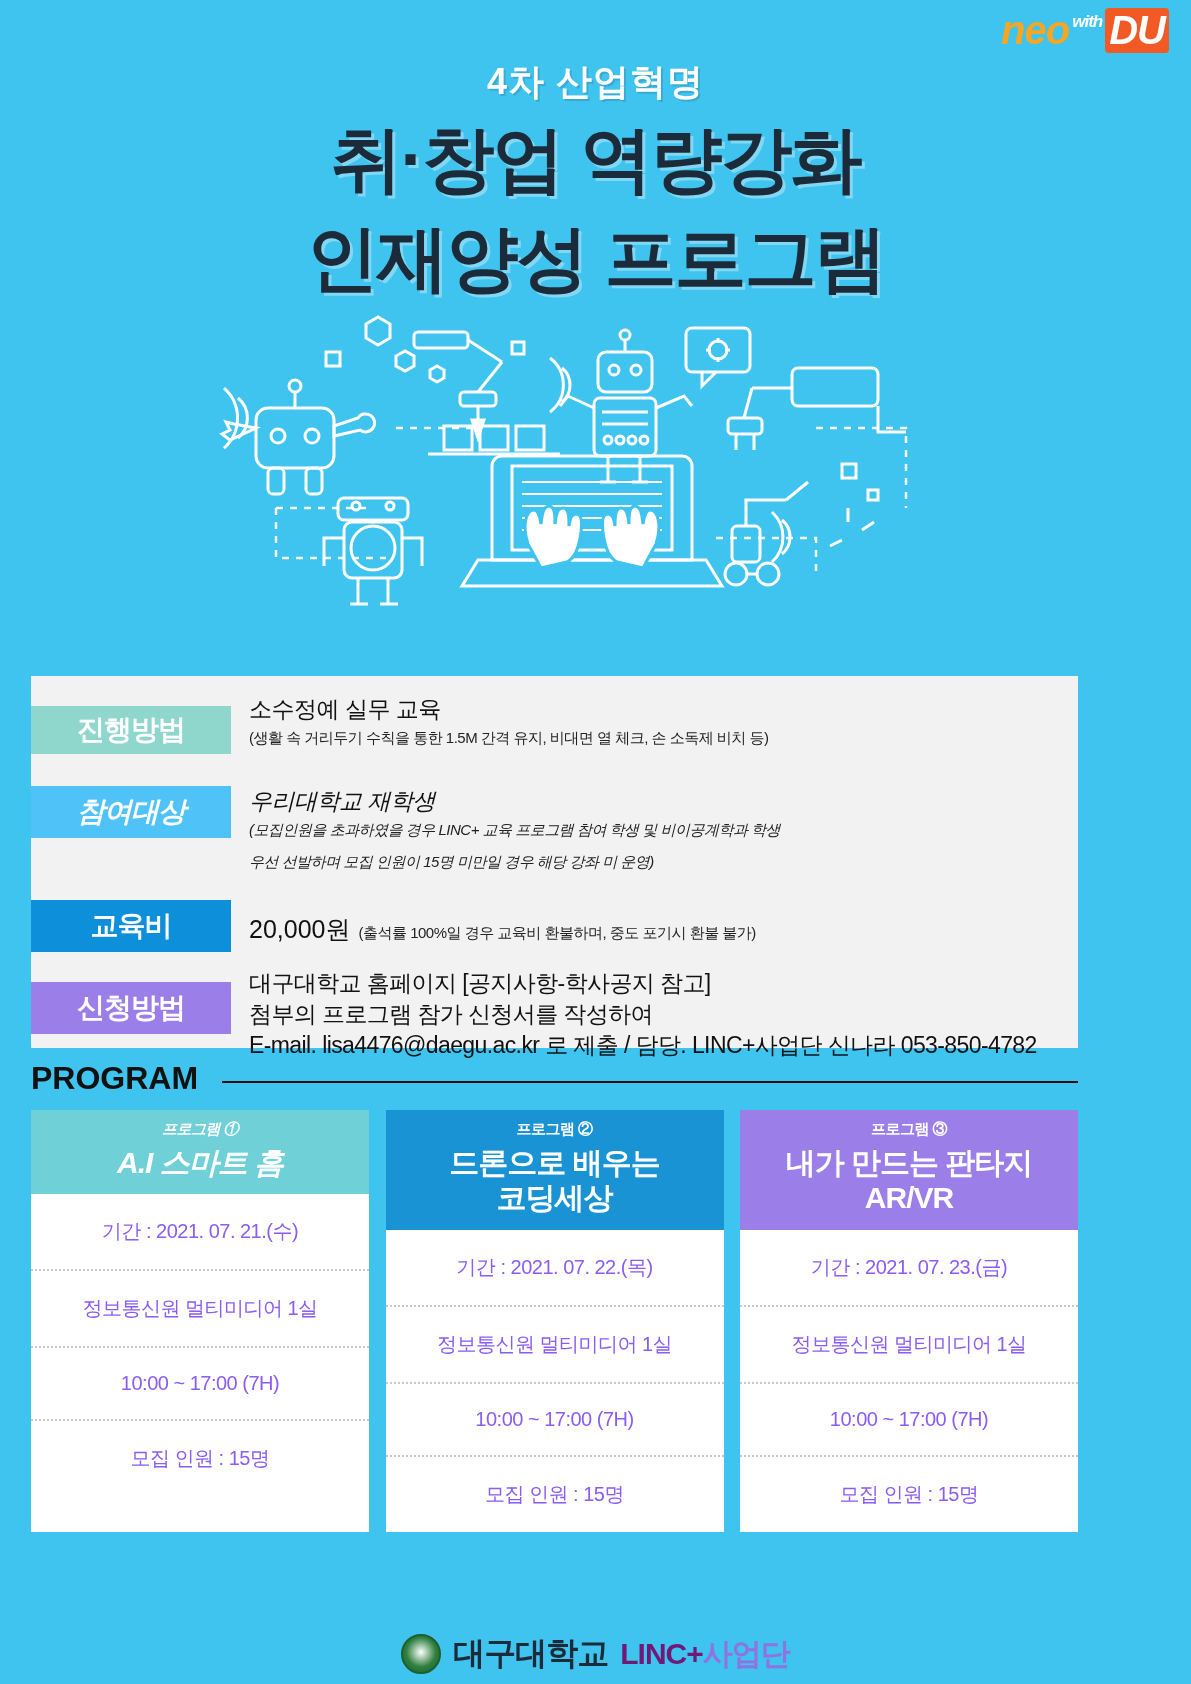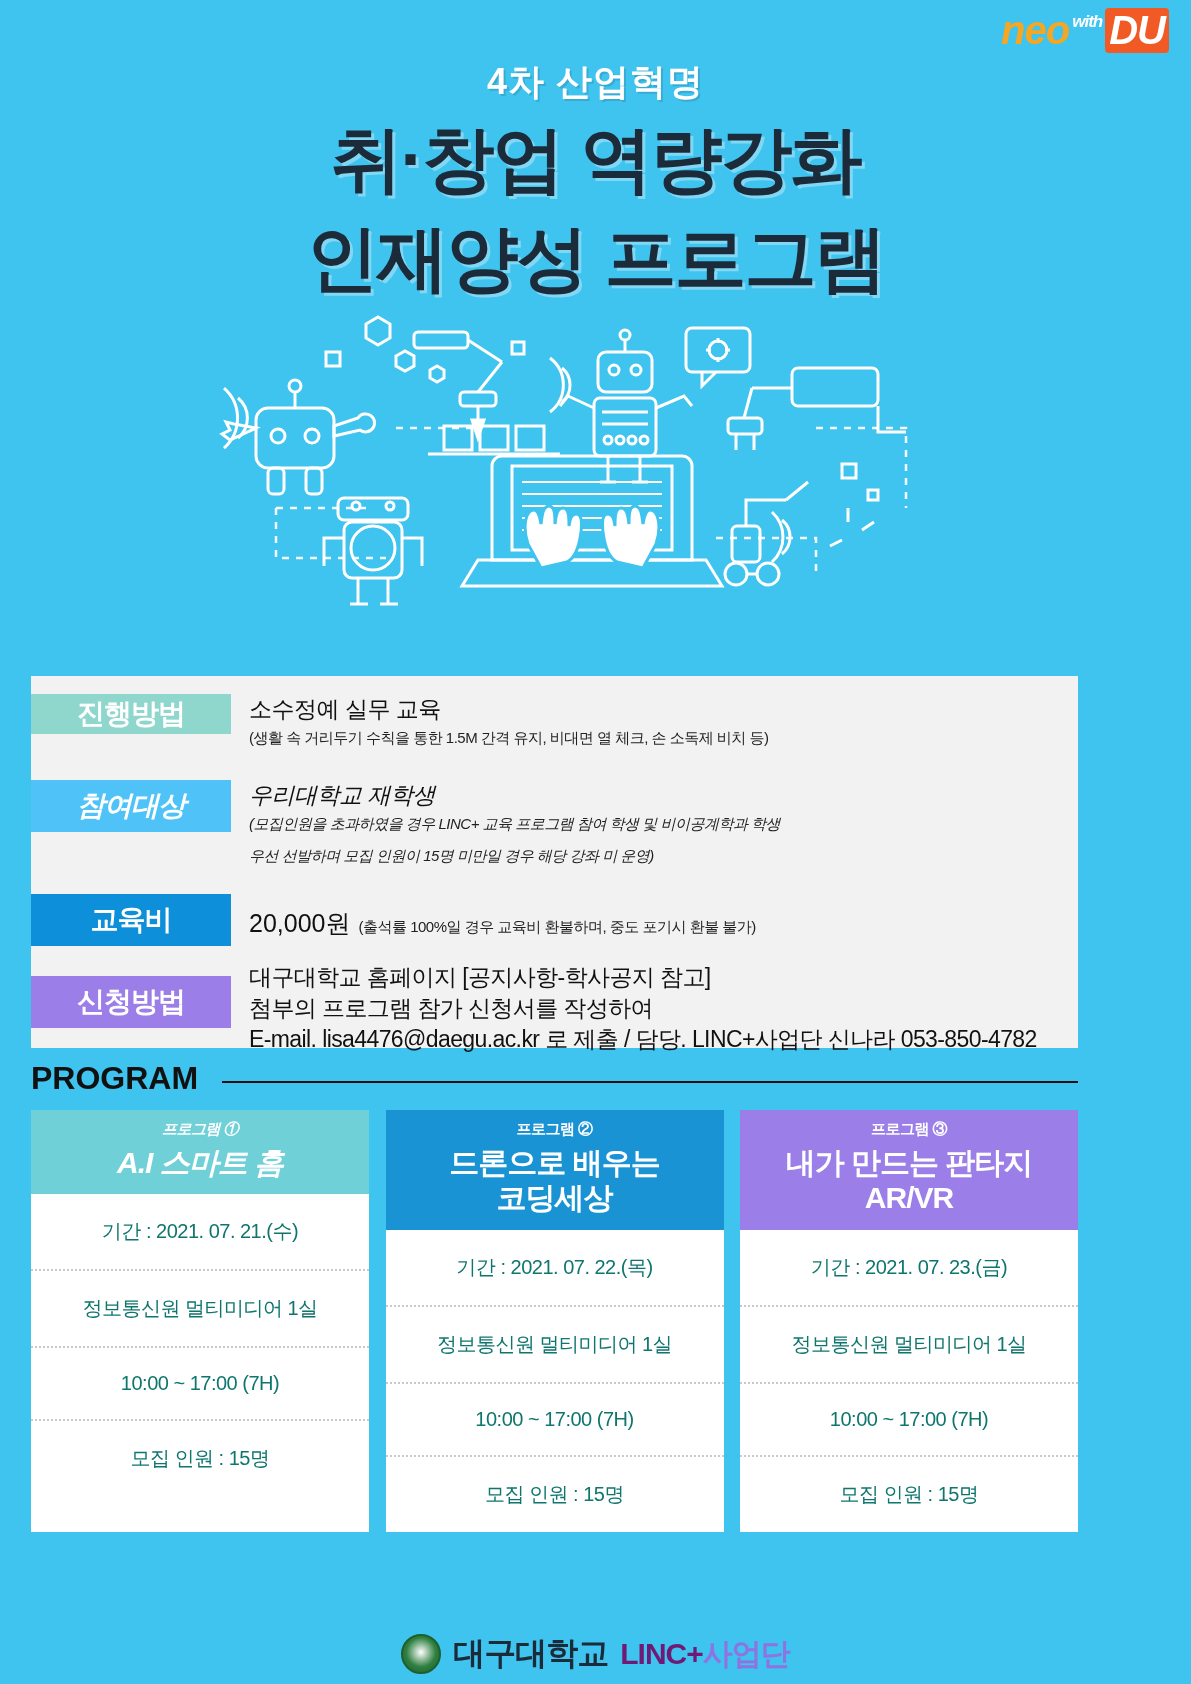--- a/index.html
+++ b/index.html
@@ -46,21 +46,21 @@
   .info-panel {
     position:absolute; left:31px; top:676px; width:1047px; height:372px;
     background:#f2f2f2;
   }
   .info-row { display:flex; position:relative; }
   .tag {
     width:200px; color:#ffffff; font-size:28px; font-weight:bold;
     display:flex; align-items:center; justify-content:center;
     letter-spacing:-1px;
   }
-  .tag.t1 { background:#8fd6cd; height:40px; }
+  .tag.t1 { background:#8fd6cd; height:48px;margin-top:12px; }
   .tag.t2 { background:#4fc3f7; height:52px; }
   .tag.t3 { background:#0d8fd9; height:52px; }
   .tag.t4 { background:#9b7ee8; height:52px; }
 
   .info-body { padding-left:18px; flex:1; }
   .ib-main { font-size:23px; color:#111; letter-spacing:-0.5px; }
   .ib-sub { font-size:15px; color:#222; letter-spacing:-0.5px; margin-top:4px;}
   .ib-sub2 { font-size:15px; color:#222; letter-spacing:-0.5px; margin-top:13px;}
   .fee { font-size:25px; color:#111; }
   .apply-line { font-size:23px; color:#111; letter-spacing:-0.6px; line-height:1.35; }
@@ -80,21 +80,21 @@
   }
   .card { width:338px; background:#ffffff; }
   .card-head { padding:10px 0 14px 0; text-align:center; color:#fff; }
   .card-head .num { font-size:15px; font-weight:bold; letter-spacing:-0.5px; }
   .card-head .name { font-size:30px; font-weight:bold; letter-spacing:-1px; margin-top:6px; line-height:1.18; }
   .c1 .card-head { background:#6fd0d8;font-style:italic; }
   .c2 .card-head { background:#1a93d4; }
   .c3 .card-head { background:#9b7ee8; }
   .card-body { }
   .crow {
-    text-align:center; font-size:20px; color:#0f766e; letter-spacing:-0.5px;
+    text-align:center; font-size:20px; color:#8b5cf6; letter-spacing:-0.5px;
     padding:24px 0; border-bottom:2px dotted #c9c9c9;
   }
   .crow:last-child { border-bottom:none; }
 
   
   .footer {
     position:absolute; left:0; right:0; bottom:8px;
     display:flex; align-items:center; justify-content:center; gap:12px;
   }
   .foot-emblem {

